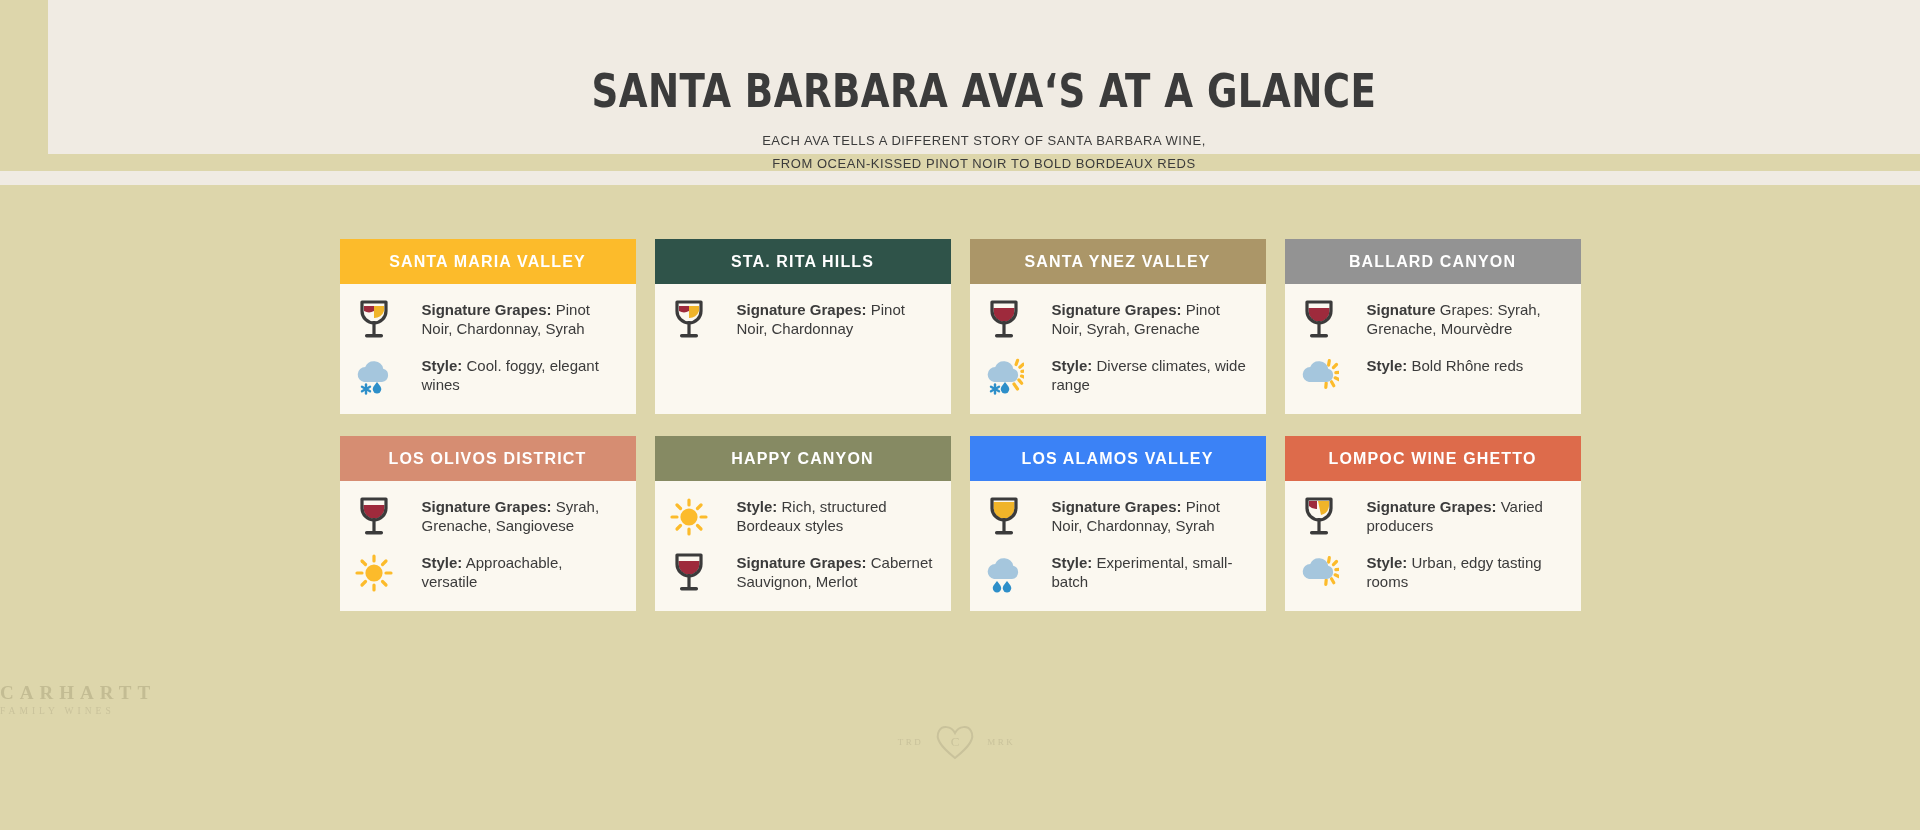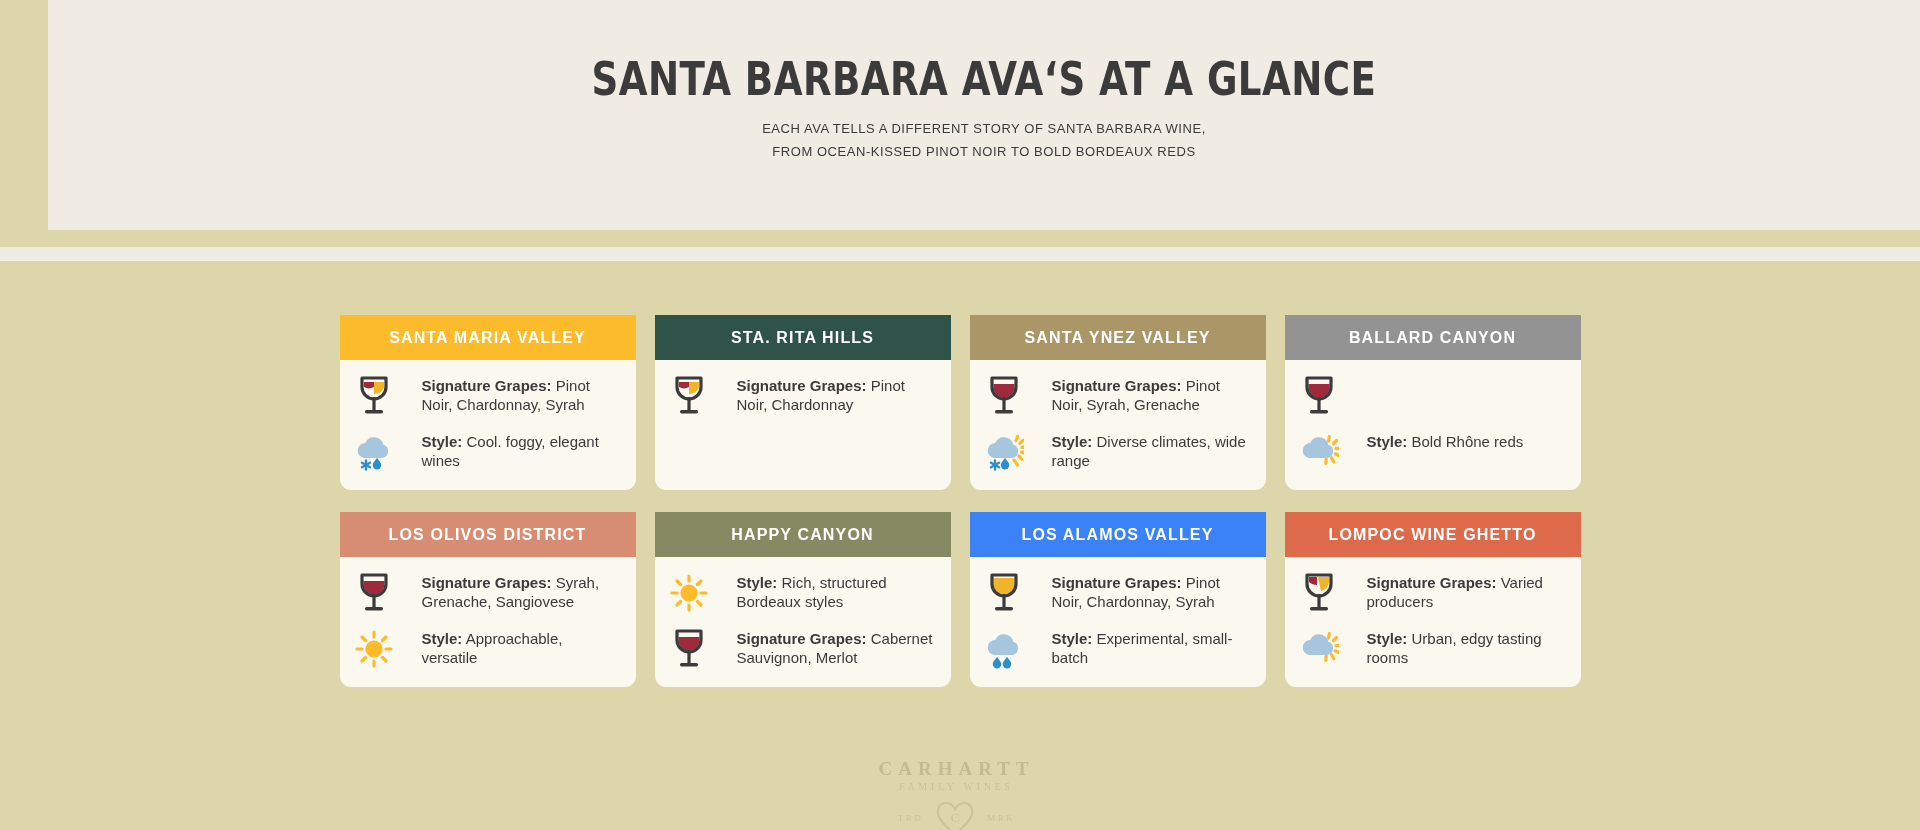--- a/index.html
+++ b/index.html
@@ -7,23 +7,23 @@
     width:1920px;height:830px;overflow:hidden;
     background:#ddd6ab;
     font-family:"Liberation Sans",sans-serif;
     -webkit-font-smoothing:antialiased;
   }
   .page{position:relative;width:1920px;height:830px;}
 
   
   .header{
     background:#f0ebe3;
-    height:230px;
+    height:154px;
     text-align:center;
-    padding-top:0;
+    padding-top:12px;
     box-sizing:border-box;
     margin-left:48px;
   }
   .title{
     margin:0;
     padding-top:55px;
     font-family:"Liberation Sans Narrow","DejaVu Sans Condensed","Liberation Sans",sans-serif;
     font-size:47px;
     line-height:48px;
     letter-spacing:0.5px;
@@ -55,21 +55,20 @@
     display:grid;
     grid-template-columns:repeat(4,296px);
     column-gap:19px;
     row-gap:22px;
     justify-content:center;
   }
   .card{
     background:#fbf8f0;
     display:flex;
     flex-direction:column;
-    border-radius:11px;
   }
   .card-header{
     height:45px;
     display:flex;
     align-items:center;
     justify-content:center;
     color:#ffffff;
     font-size:16px;
     font-weight:700;
     letter-spacing:1.15px;
@@ -97,21 +96,21 @@
     color:#3b3b3b;
     padding-top:3px;
   }
   .row-text b{font-weight:700;}
 
   
   .footer{
     position:absolute;
     left:0;right:7px;
     bottom:24px;
-    text-align:center;
+    text-align:left;
     color:#c6bf96;
   }
   .logo-word{
     font-family:"Liberation Serif","DejaVu Serif",serif;
     font-size:19px;
     letter-spacing:6px;
     font-weight:700;
     color:#c3bc93;
     line-height:20px;
   }
@@ -248,20 +247,21 @@
       <div class="row">
         <span class="icon">
     <svg width="34" height="42" viewBox="0 0 34 42">
       <path d="M5 3 h24 v9 a12 12 0 0 1 -24 0 z" fill="#fbf8f0"></path>
       <path d="M6.5 9 h21 v3 a10.5 10.5 0 0 1 -21 0 z" fill="#9e2a3c"></path>
       <path d="M5 3 h24 v9 a12 12 0 0 1 -24 0 z" fill="none" stroke="#3b3b3b" stroke-width="3.2" stroke-linejoin="round"></path>
       <rect x="15.4" y="22" width="3.2" height="13" fill="#3b3b3b"></rect>
       <rect x="8" y="35" width="18" height="3.4" rx="1.6" fill="#3b3b3b"></rect>
     </svg>
               </span>
+        <span class="row-text"><b>Signature</b> Grapes: Syrah, Grenache, Mourvèdre</span>
       </div>
       <div class="row">
         <span class="icon">
                 <svg width="40" height="40" viewBox="0 0 40 40">
       <line x1="29.6" y1="9.1" x2="30.3" y2="4.7" stroke="#fcbb2b" stroke-width="3.2" stroke-linecap="round"></line>
                   <line x1="34.4" y1="11.6" x2="37.5" y2="8.5" stroke="#fcbb2b" stroke-width="3.2" stroke-linecap="round"></line>
                   <line x1="36.9" y1="16.7" x2="41.4" y2="16.1" stroke="#fcbb2b" stroke-width="3.2" stroke-linecap="round"></line>
                   <line x1="36.2" y1="21.8" x2="40.2" y2="23.7" stroke="#fcbb2b" stroke-width="3.2" stroke-linecap="round"></line>
                   <line x1="32.5" y1="25.8" x2="34.8" y2="29.7" stroke="#fcbb2b" stroke-width="3.2" stroke-linecap="round"></line>
                   <line x1="27.2" y1="27.0" x2="26.8" y2="31.4" stroke="#fcbb2b" stroke-width="3.2" stroke-linecap="round"></line>

